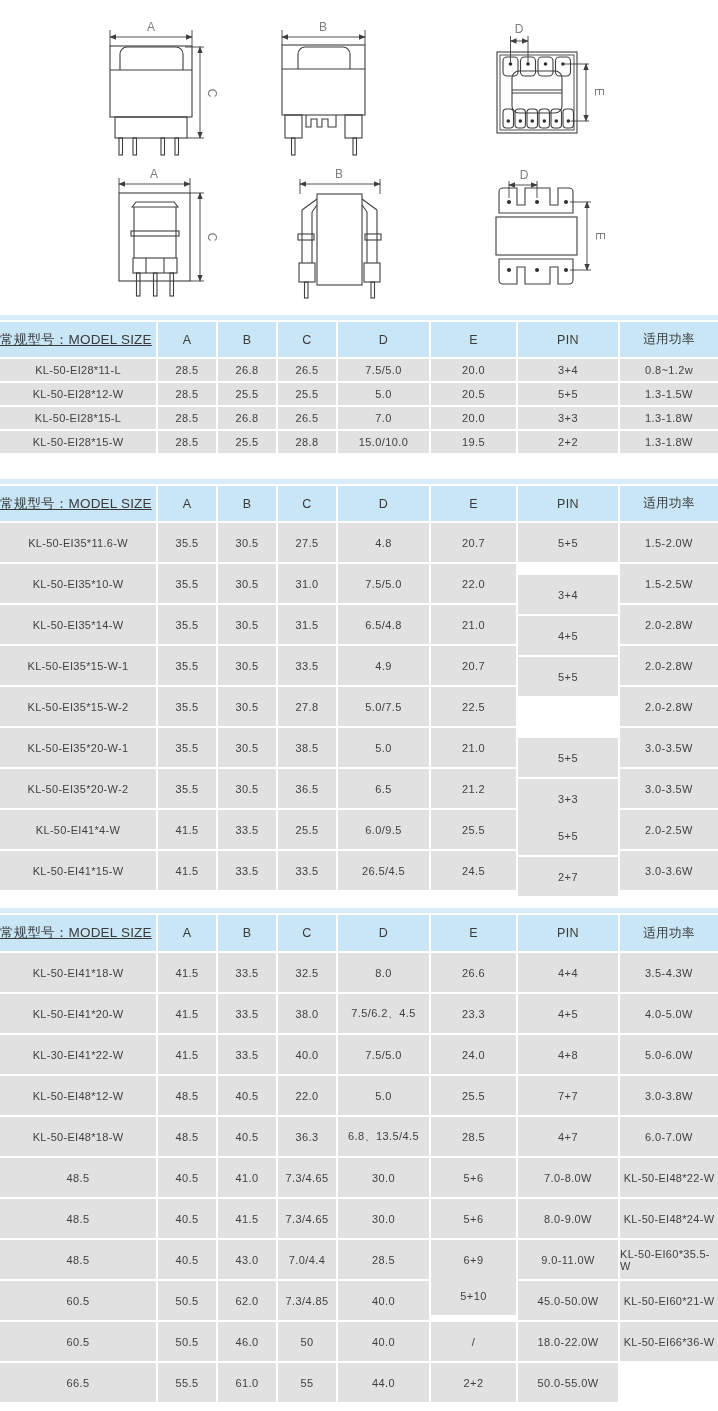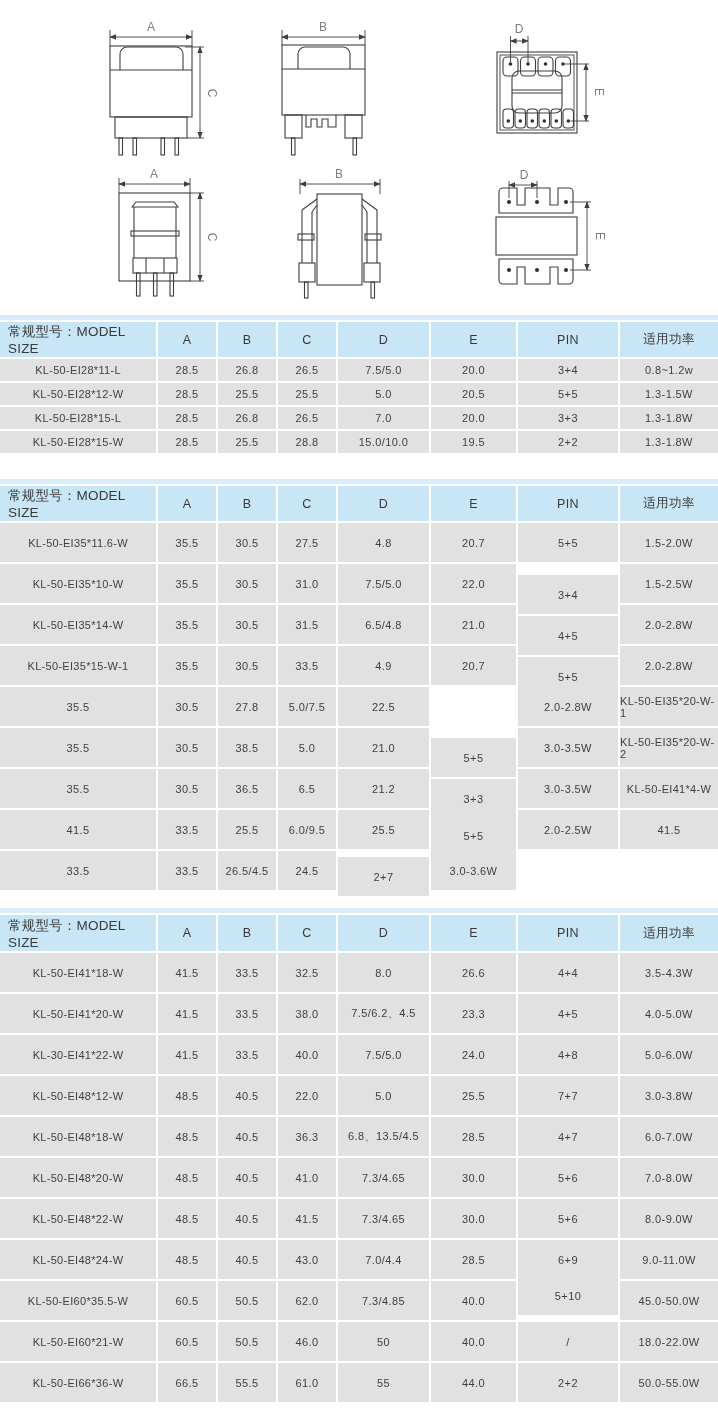--- a/index.html
+++ b/index.html
@@ -11,21 +11,21 @@
   .diagrams{height:315px;width:718px;}
   .tb{width:718px;}
   .tb1{margin-bottom:26px;}
   .tb2{margin-bottom:18px;}
   .strip{height:5px;background:#d9edf9;margin-bottom:2px;}
   .grid{display:grid;gap:2px;background:#fff;}
   .hc{
     background:#c8e6f5;display:flex;align-items:center;justify-content:center;
     font-size:12.5px;color:#3a3a3a;letter-spacing:.4px;
   }
-  .hc.model{justify-content:flex-start;padding-left:8px;font-size:13.5px;letter-spacing:.2px;}
+  .hc.model{justify-content:flex-start;padding-left:0;font-size:13.5px;letter-spacing:.2px;text-decoration:underline;}
   .dc{
     background:#e1e1e1;display:flex;align-items:center;justify-content:center;
     font-size:11px;color:#3f3f3f;letter-spacing:.4px;
   }
   .dc.model{letter-spacing:.3px;}
   svg text{font-family:"Liberation Sans","DejaVu Sans",sans-serif;}
 </style>
 </head>
 <body>
 
@@ -271,20 +271,21 @@
         <div class="dc" style="transform: translateY(11px);">4+5</div>
         <div class="dc">2.0-2.8W</div>
         <div class="dc model">KL-50-EI35*15-W-1</div>
         <div class="dc">35.5</div>
         <div class="dc">30.5</div>
         <div class="dc">33.5</div>
         <div class="dc">4.9</div>
         <div class="dc">20.7</div>
         <div class="dc" style="transform: translateY(11px);">5+5</div>
         <div class="dc">2.0-2.8W</div>
+        <div class="dc model">KL-50-EI35*15-W-2</div>
         <div class="dc">35.5</div>
         <div class="dc">30.5</div>
         <div class="dc">27.8</div>
         <div class="dc">5.0/7.5</div>
         <div class="dc">22.5</div>
         <div class="dc" style="transform: translateY(11px); margin-top: 47px;">4+3</div>
         <div class="dc">2.0-2.8W</div>
         <div class="dc model">KL-50-EI35*20-W-1</div>
         <div class="dc">35.5</div>
         <div class="dc">30.5</div>
@@ -302,20 +303,21 @@
         <div class="dc" style="transform: translateY(10px);">3+3</div>
         <div class="dc">3.0-3.5W</div>
         <div class="dc model">KL-50-EI41*4-W</div>
         <div class="dc">41.5</div>
         <div class="dc">33.5</div>
         <div class="dc">25.5</div>
         <div class="dc">6.0/9.5</div>
         <div class="dc">25.5</div>
         <div class="dc" style="transform: translateY(6px);">5+5</div>
         <div class="dc">2.0-2.5W</div>
+        <div class="dc model">KL-50-EI41*15-W</div>
         <div class="dc">41.5</div>
         <div class="dc">33.5</div>
         <div class="dc">33.5</div>
         <div class="dc">26.5/4.5</div>
         <div class="dc">24.5</div>
         <div class="dc" style="transform: translateY(6px);">2+7</div>
         <div class="dc">3.0-3.6W</div>
       </div>
   </section>
 
@@ -363,21 +365,20 @@
         <div class="dc">7+7</div>
         <div class="dc">3.0-3.8W</div>
         <div class="dc model">KL-50-EI48*18-W</div>
         <div class="dc">48.5</div>
         <div class="dc">40.5</div>
         <div class="dc">36.3</div>
         <div class="dc">6.8、13.5/4.5</div>
         <div class="dc">28.5</div>
         <div class="dc">4+7</div>
         <div class="dc">6.0-7.0W</div>
-        <div class="dc model">KL-50-EI48*20-W</div>
         <div class="dc">48.5</div>
         <div class="dc">40.5</div>
         <div class="dc">41.0</div>
         <div class="dc">7.3/4.65</div>
         <div class="dc">30.0</div>
         <div class="dc">5+6</div>
         <div class="dc">7.0-8.0W</div>
         <div class="dc model">KL-50-EI48*22-W</div>
         <div class="dc">48.5</div>
         <div class="dc">40.5</div>

